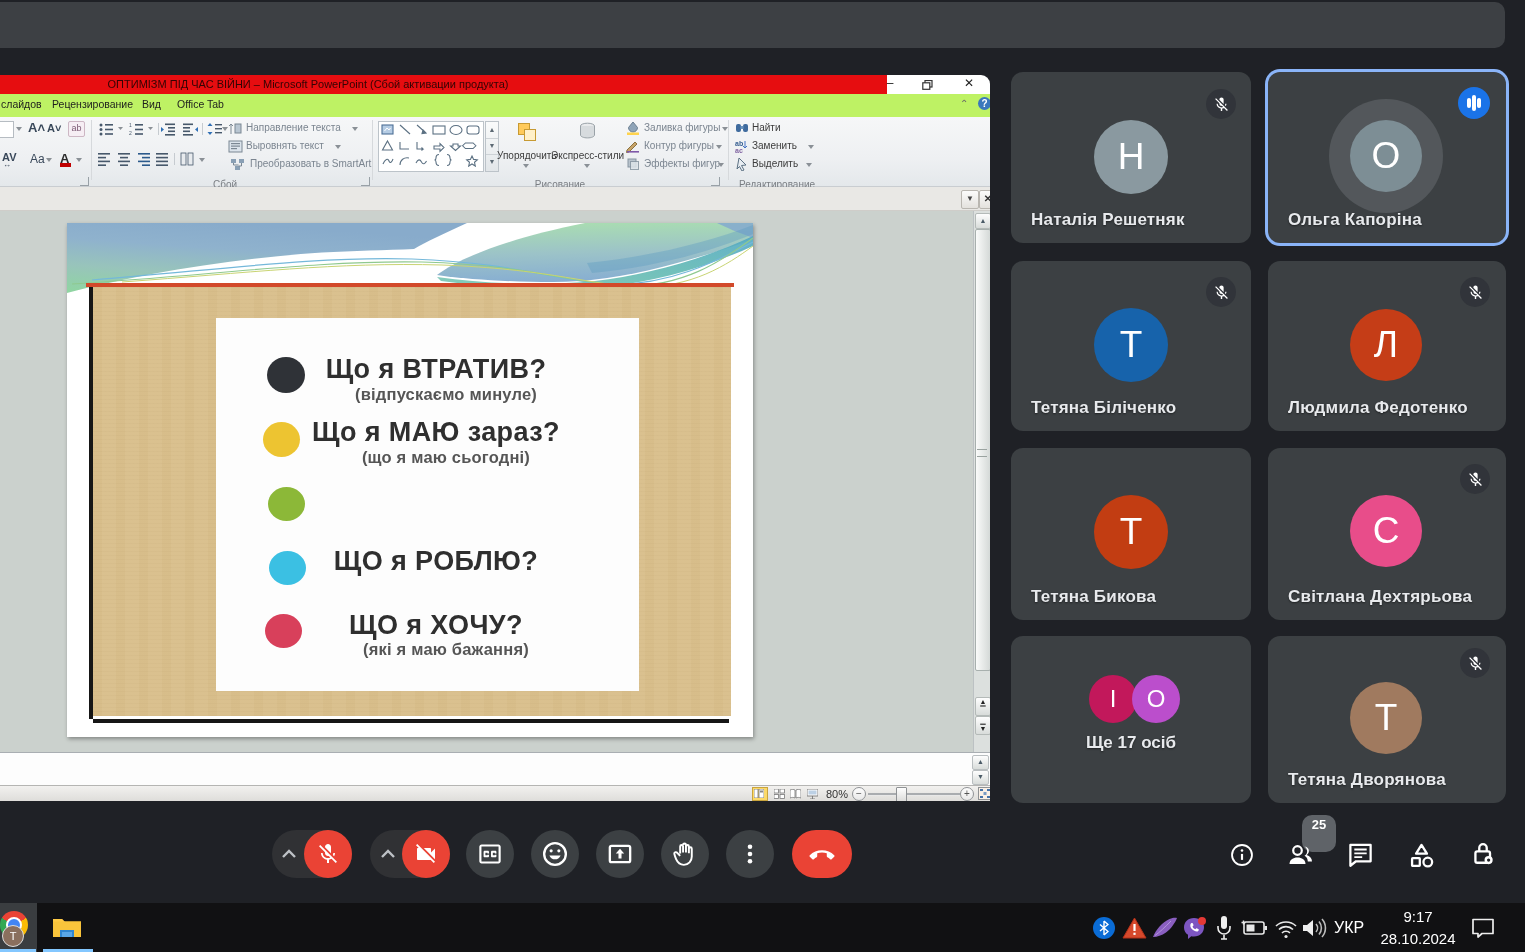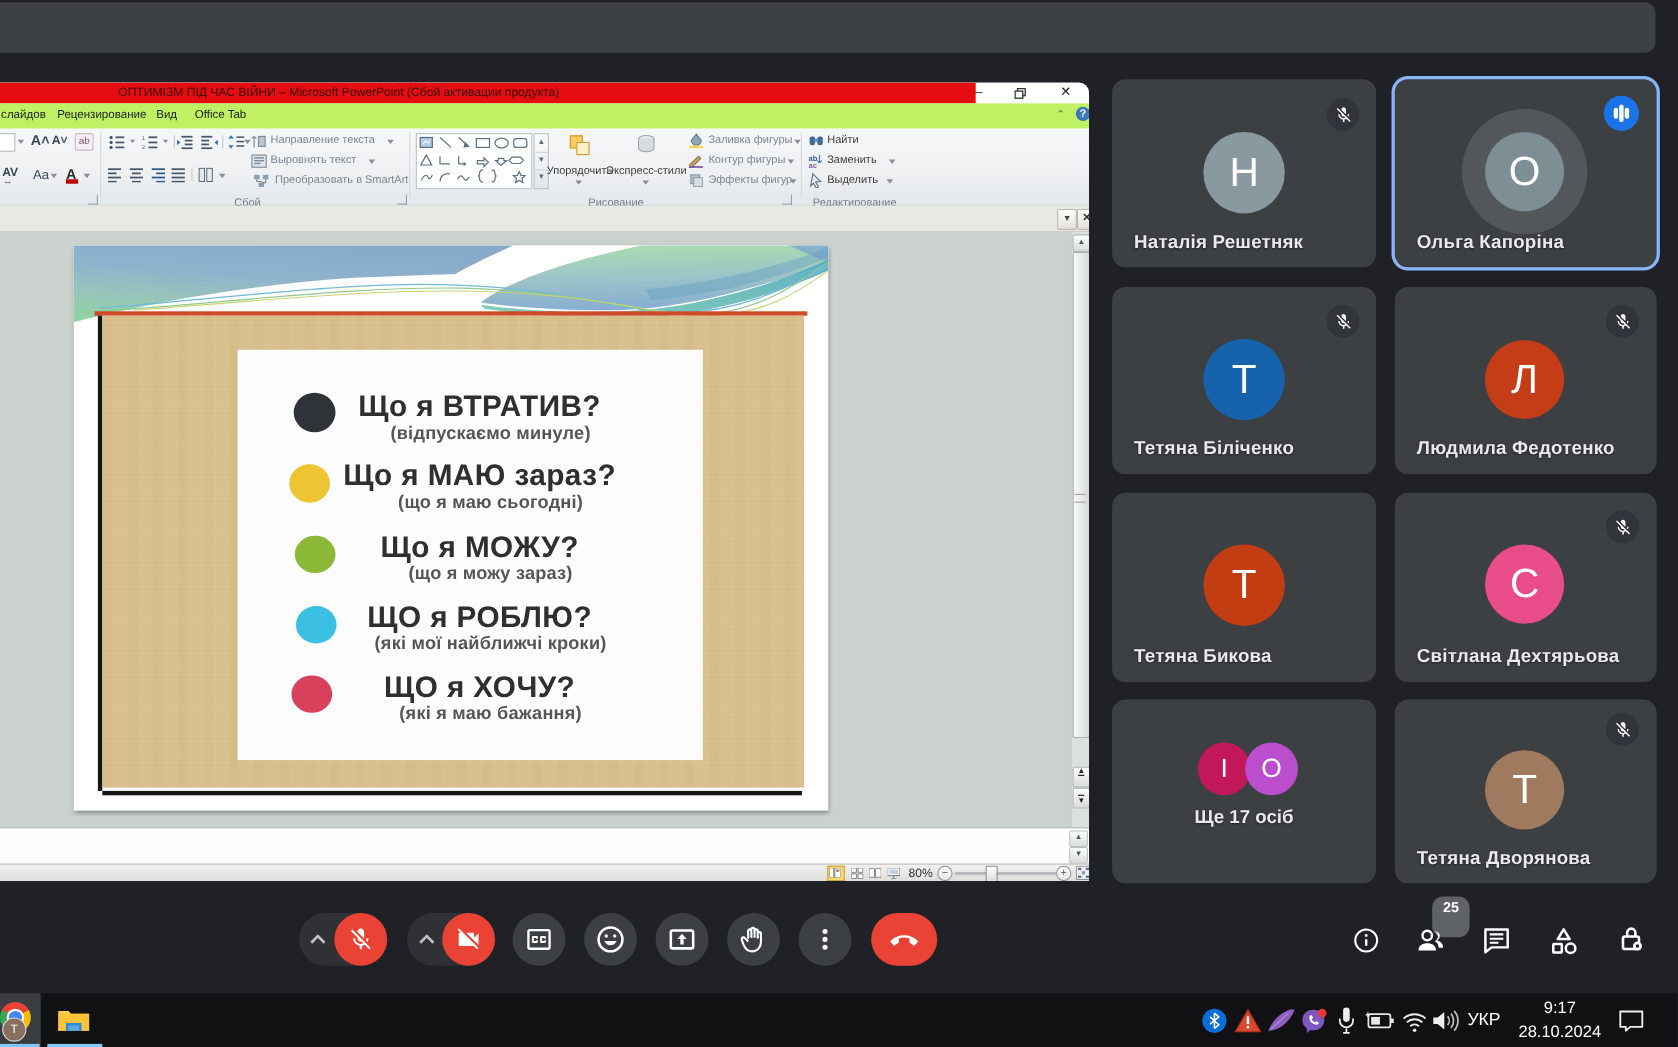--- a/index.html
+++ b/index.html
@@ -327,24 +327,21 @@
 
         <div class="abs" style="left:200px;top:134px;width:38px;height:36px;border-radius:50%;background:#2f3237;"></div>
         <div class="abs" style="left:196px;top:199px;width:37px;height:35px;border-radius:50%;background:#edc431;"></div>
         <div class="abs" style="left:201px;top:264px;width:37px;height:34px;border-radius:50%;background:#8cb838;"></div>
         <div class="abs" style="left:202px;top:328px;width:37px;height:34px;border-radius:50%;background:#3bc0e3;"></div>
         <div class="abs" style="left:198px;top:391px;width:37px;height:34px;border-radius:50%;background:#d8405b;"></div>
         <div class="abs slT" style="left:149px;top:131px;">Що я ВТРАТИВ?</div>
         <div class="abs slS" style="left:159px;top:162px;">(відпускаємо минуле)</div>
         <div class="abs slT" style="left:149px;top:194px;">Що я МАЮ зараз?</div>
         <div class="abs slS" style="left:159px;top:225px;">(що я маю сьогодні)</div>
-        <div class="abs slT" style="left:149px;top:259px;">Що я МОЖУ?</div>
-        <div class="abs slS" style="left:159px;top:289px;">(що я можу зараз)</div>
         <div class="abs slT" style="left:149px;top:323px;">ЩО я РОБЛЮ?</div>
-        <div class="abs slS" style="left:159px;top:353px;">(які мої найближчі кроки)</div>
         <div class="abs slT" style="left:149px;top:387px;">ЩО я ХОЧУ?</div>
         <div class="abs slS" style="left:159px;top:417px;">(які я маю бажання)</div>
       </div>
 
       <div class="abs" style="left:973px;top:0px;width:17px;height:541px;background:#dce0de;border-left:1px solid #bcc1c3;">
         <div class="abs" style="left:1px;top:2px;width:14px;height:14px;background:linear-gradient(#fefefe,#d8dcda);border:1px solid #b4bab8;border-radius:2px;color:#4a5a66;font-size:7px;text-align:center;line-height:13px;">▲</div>
         <div class="abs" style="left:1px;top:18px;width:14px;height:440px;background:linear-gradient(90deg,#fafbfa,#d4d9d7);border:1px solid #a8b0ae;border-radius:2px;"></div>
         <div class="abs" style="left:3px;top:238px;width:10px;height:6px;border-top:1px solid #9aa3a0;border-bottom:1px solid #9aa3a0;"></div>
         <div class="abs" style="left:1px;top:486px;width:14px;height:17px;background:linear-gradient(#fefefe,#d8dcda);border:1px solid #b4bab8;border-radius:2px;color:#222;font-size:7px;text-align:center;line-height:8px;">▲<br>▔</div>
         <div class="abs" style="left:1px;top:505px;width:14px;height:17px;background:linear-gradient(#fefefe,#d8dcda);border:1px solid #b4bab8;border-radius:2px;color:#222;font-size:7px;text-align:center;line-height:8px;">▁<br>▼</div>

